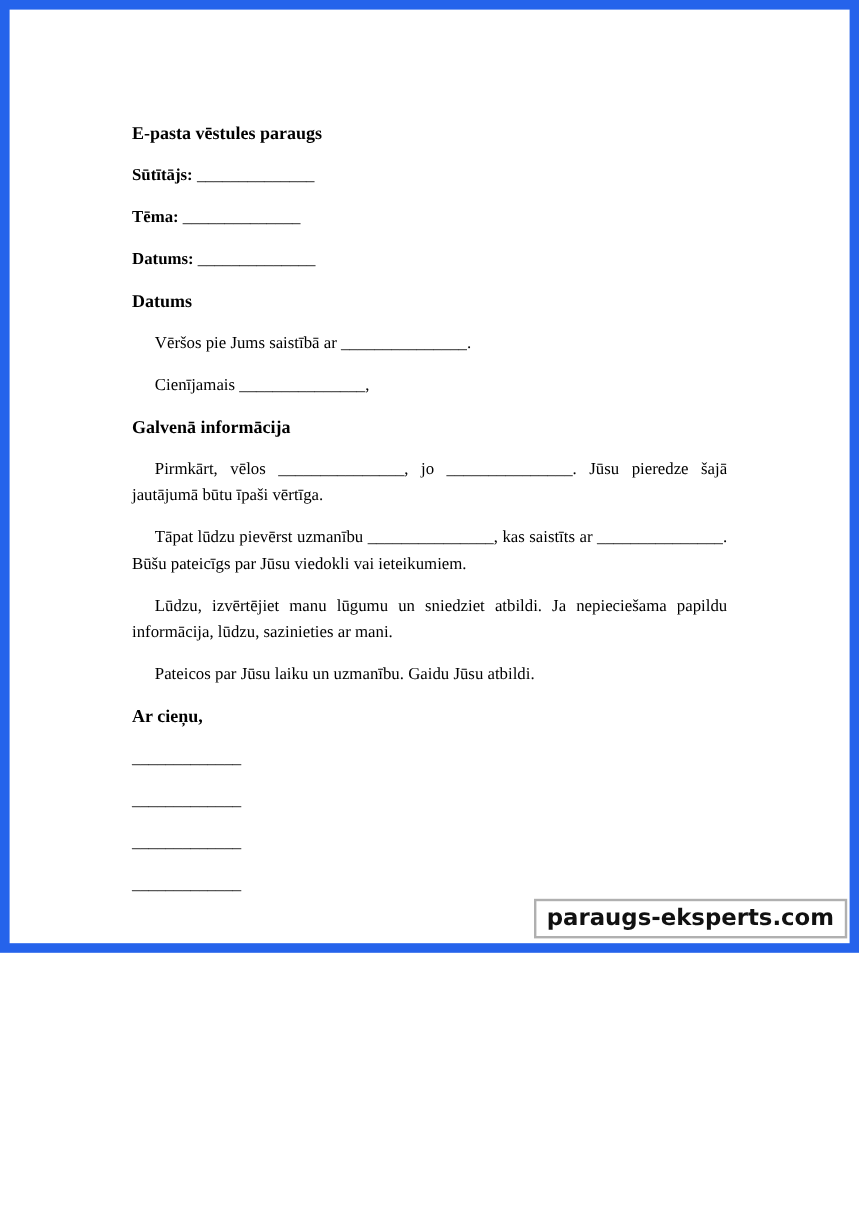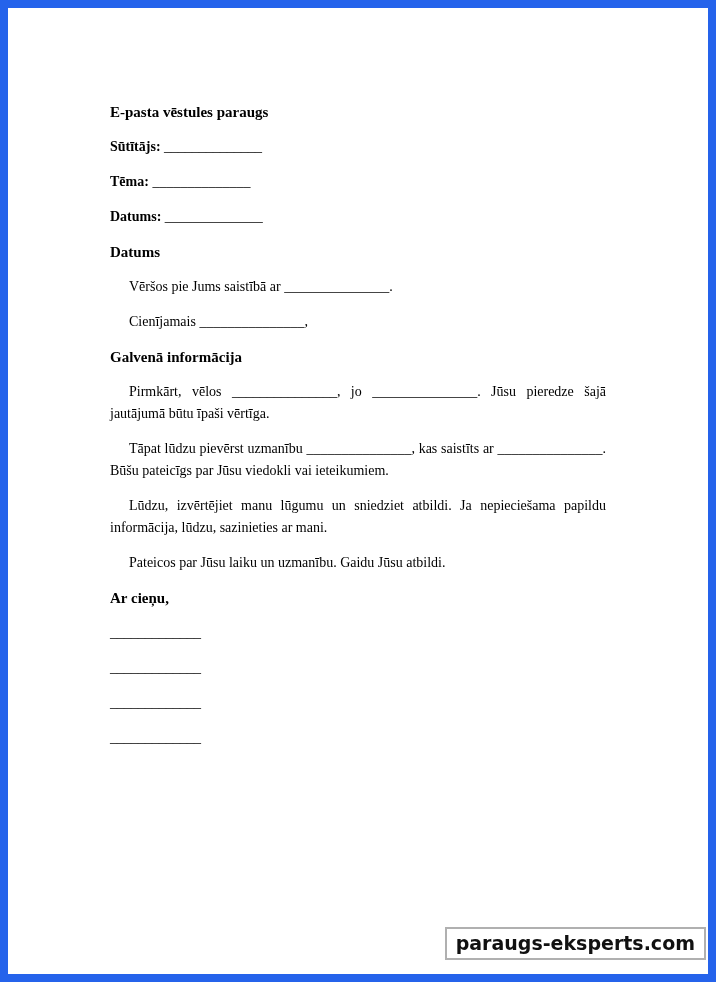--- a/index.html
+++ b/index.html
@@ -12,21 +12,21 @@
   html, body { margin: 0; padding: 0; }
   body {
     width: 716px;
     height: 1006px;
     background: #ffffff;
     font-family: "Liberation Serif", serif;
   }
   .page {
     position: relative;
     width: 716px;
-    height: 982px;
+    height: 794px;
     background: var(--page-bg);
     border: 8px solid var(--border-blue);
   }
   .doc {
     position: absolute;
     left: 102px;
     top: 93px;
     width: 496px;
     font-size: 14px;
     line-height: 22px;
@@ -43,21 +43,21 @@
     font-weight: bold;
     font-size: 15px;
     margin-left: 19px;
   }
   .para { text-indent: 19px; }
   .para.just { text-align: justify; }
   .sig { margin-left: 19px; }
   .badge {
     position: absolute;
     right: 2px;
-    bottom: 14px;
+    bottom: 4px;
     background: var(--page-bg);
     border: 2px solid var(--badge-border);
     padding: 3px 9px 4px 9px;
     font-family: "DejaVu Sans", sans-serif;
     font-weight: bold;
     font-size: 19px;
     color: #111111;
     white-space: nowrap;
   }
 </style>

